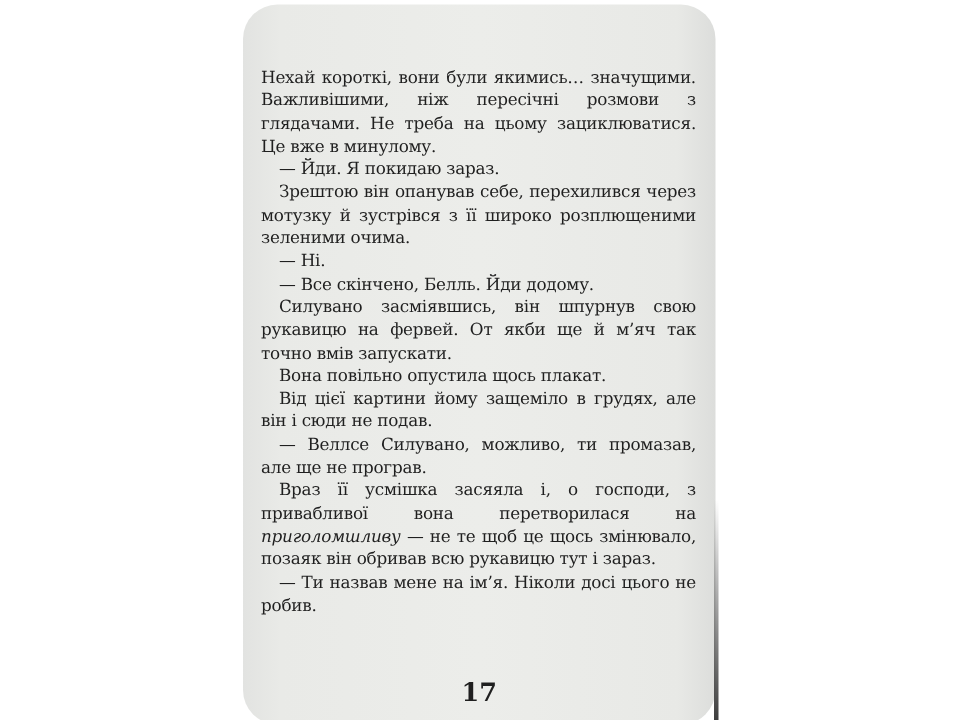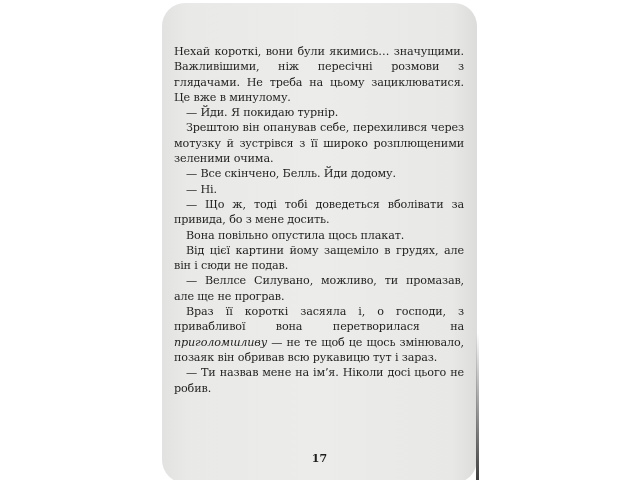--- a/index.html
+++ b/index.html
@@ -33,38 +33,38 @@
       letter-spacing: -0.15px;
     }
     .p { margin: 0; text-indent: 12px; }
     .p.first { text-indent: 0; }
     .p em { }
     .page-number {
       position: absolute;
       left: 0; width: 315px;
       top: 449px;
       text-align: center;
-      font-size: 11px;
+      font-size: 17px;
       font-weight: bold;
       color: #1f1f1f;
     }
   </style>
 </head>
 <body>
 
 <div class="page">
   <div class="text">
     <p class="p first">Нехай короткі, вони були якимись… значущими. Важливішими, ніж пересічні розмови з глядачами. Не треба на цьому зациклюватися. Це вже в минулому.</p>
-    <p class="p">— Йди. Я покидаю турнір.</p>
+    <p class="p">— Йди. Я покидаю зараз.</p>
     <p class="p">Зрештою він опанував себе, перехилився через мотузку й зустрівся з її широко розплющеними зеленими очима.</p>
+    <p class="p">— Ні.</p>
     <p class="p">— Все скінчено, Белль. Йди додому.</p>
-    <p class="p">— Ні.</p>
-    <p class="p">— Що ж, тоді тобі доведеться вболівати за привида, бо з мене досить.</p>
+    <p class="p">Силувано засміявшись, він шпурнув свою рукавицю на фервей. От якби ще й м’яч так точно вмів запускати.</p>
     <p class="p">Вона повільно опустила щось плакат.</p>
     <p class="p">Від цієї картини йому защеміло в грудях, але він і сюди не подав.</p>
     <p class="p">— Веллсе Силувано, можливо, ти промазав, але ще не програв.</p>
-    <p class="p"><span>Враз її короткі засяяла і, о господи, з привабливої вона перетворилася на </span><em>приголомшливу</em><span> — не те щоб це щось змінювало, позаяк він обривав всю рукавицю тут і зараз.</span></p>
+    <p class="p"><span>Враз її усмішка засяяла і, о господи, з привабливої вона перетворилася на </span><em>приголомшливу</em><span> — не те щоб це щось змінювало, позаяк він обривав всю рукавицю тут і зараз.</span></p>
     <p class="p">— Ти назвав мене на ім’я. Ніколи досі цього не робив.</p>
 
   </div>
   <div class="page-number">17</div>
   <div class="page-edge"></div>
 </div>
 
 </body></html>

